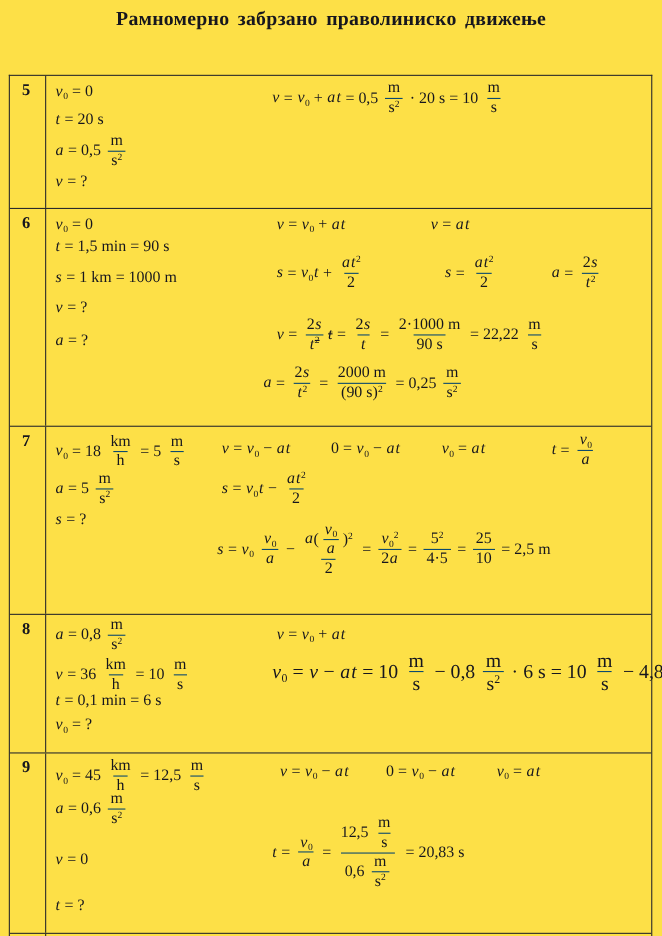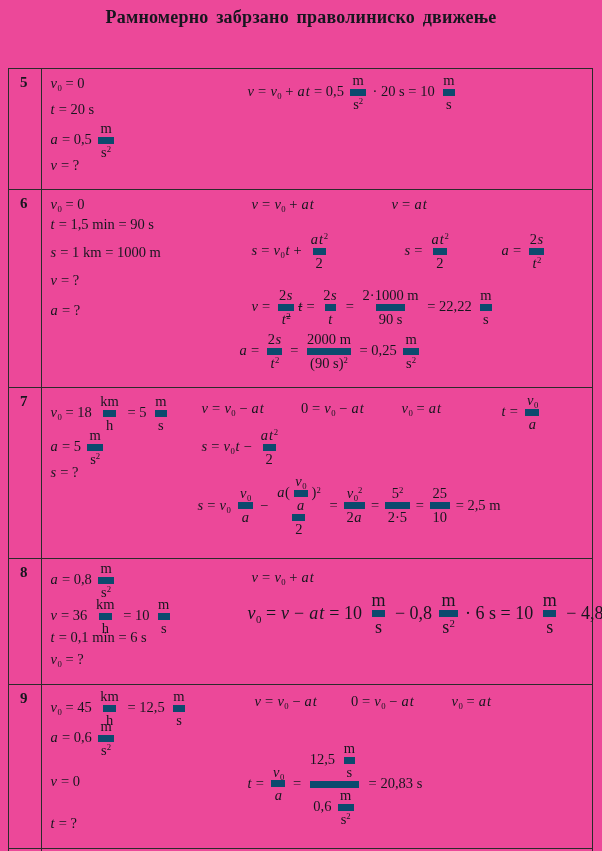--- a/index.html
+++ b/index.html
@@ -1,17 +1,17 @@
 <!DOCTYPE html>
 <html><head>
 <meta charset="utf-8">
 <style>
   html,body{margin:0;padding:0;background:#ffffff;}
   .page{
-    position:relative;width:602px;height:851px;background:#ec4899;overflow:hidden;
+    position:relative;width:602px;height:851px;background:#fde047;overflow:hidden;
     font-family:"Liberation Serif", serif;color:#16161e;
   }
   .title{
     position:absolute;top:7px;left:0;width:100%;text-align:center;
     font-weight:bold;font-size:18px;letter-spacing:.2px;word-spacing:3px;
   }
   .ptable{
     position:absolute;left:8px;top:68px;width:585px;
     border-left:1.5px solid #2b2b2b;border-right:1.5px solid #2b2b2b;border-top:1.5px solid #2b2b2b;
     box-sizing:border-box;
@@ -22,21 +22,21 @@
     width:33px;min-width:33px;border-right:1.5px solid #2b2b2b;box-sizing:border-box;
     font-weight:bold;font-size:15px;padding:5px 0 0 11px;
   }
   .content{position:relative;flex:1;}
   .fitem{position:absolute;white-space:nowrap;font-size:14.5px;line-height:1.2;}
   .fitem i{font-style:italic;padding:0 .5px;}
   .fitem sub{font-size:.6em;vertical-align:-0.35em;line-height:0;}
   .fitem sup{font-size:.6em;vertical-align:.55em;line-height:0;}
   .fr{display:inline-flex;flex-direction:column;align-items:center;vertical-align:middle;margin:0 2px;text-align:center;}
   .fr .nu{display:block;padding:0 3px;line-height:1.08;}
-  .fr .dn{display:block;border-top:7px solid #0c4a6e;padding:0 3px;line-height:1.2;}
+  .fr .dn{display:block;border-top:1px solid #0c4a6e;padding:0 3px;line-height:1.2;}
   .rm{font-style:normal;}
   .st{text-decoration:line-through;}
 </style>
 </head>
 <body>
 
 <div class="page">
   <div class="title">Рамномерно забрзано  праволиниско  движење</div>
   <div class="ptable">
       <div class="trow" style="height: 120px;">
@@ -138,21 +138,21 @@
               <span class="nu"><i>a</i>(<span class="fr">
                   <span class="nu"><i>v</i><sub>0</sub></span>
                   <span class="dn"><i>a</i></span>
                 </span>)<sup>2</sup></span>
               <span class="dn">2</span>
             </span> = <span class="fr">
               <span class="nu"><i>v</i><sub>0</sub><sup>2</sup></span>
               <span class="dn">2<i>a</i></span>
             </span> = <span class="fr">
               <span class="nu">5<sup>2</sup></span>
-              <span class="dn">2·5</span>
+              <span class="dn">4·5</span>
             </span> = <span class="fr">
               <span class="nu">25</span>
               <span class="dn">10</span>
             </span> = 2,5 <span class="rm">m</span></div>
         </div>
       </div>
       <div class="trow" style="height: 125px;">
         <div class="numcell">8</div>
         <div class="content">
           <div class="fitem" style="left: 8px; top: 2px;"><i>a</i> = 0,8 <span class="fr">

